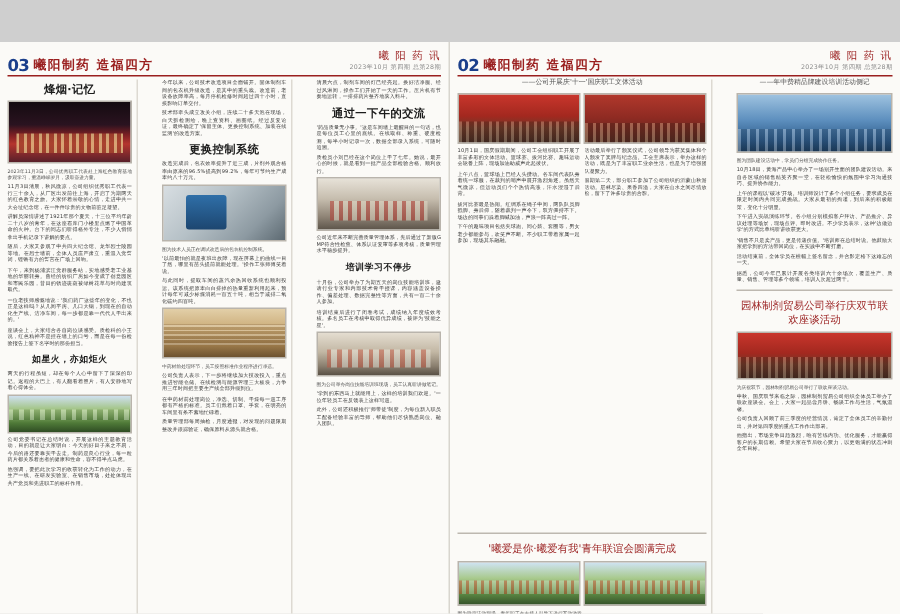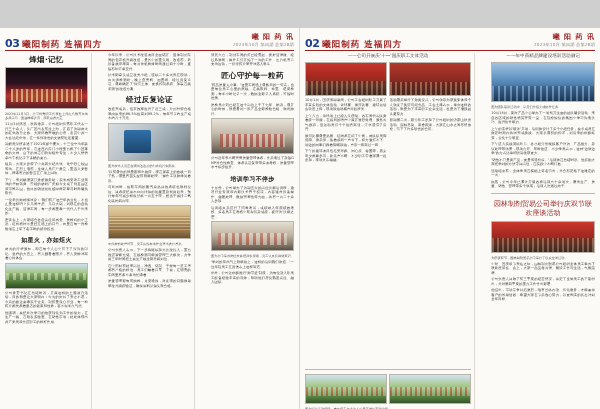--- a/index.html
+++ b/index.html
@@ -34,21 +34,21 @@
     font-size:11px;font-weight:bold;color:#1b3f8b;
     line-height:11px;letter-spacing:-0.5px;
     margin-right:3px;
   }
   .mast-title{
     font-size:8.5px;color:#9a1f1f;font-weight:bold;
     letter-spacing:1px;line-height:10px;
     white-space:nowrap;
   }
   .mast-right{margin-left:auto;text-align:right;line-height:8px;}
-  .mast-paper{font-size:7px;color:#9a1f1f;font-weight:bold;letter-spacing:1px;}
+  .mast-paper{font-size:7px;color:#9a1f1f;font-weight:normal;letter-spacing:1px;}
   .mast-date{font-size:4.2px;color:#8a8a8a;letter-spacing:0.2px;}
   
   .cols{
     display:flex;flex:1;gap:16px;min-height:0;
   }
   .col{
     flex:1;min-width:0;display:flex;flex-direction:column;gap:2px;
   }
   .col.divided{border-right:0.5px solid #ddd9d2;padding-right:3px;}
   
@@ -209,36 +209,36 @@
         <div class="photo ph-green" style="height:26px"></div>
         <div class="body">公司党委书记在总结时说，开展这样的主题教育活动，目的就是让大家明白：今天的好日子来之不易，今后的路还要靠实干去走。制药是良心行业，每一粒药片都关系着患者的健康和性命，容不得半点马虎。</div>
         <div class="body tall">他强调，要把此次学习的收获转化为工作的动力，在生产一线、在研发实验室、在销售市场，处处体现出共产党员和先进职工的标杆作用。</div>
         <div class="body">近期，公司已安排各车间、各部门陆续组织形式多样的学习活动，把红色基因真正融入企业文化血脉之中。</div>
         <div class="byline">文/宣传科 李明   图/办公室</div>
       </div>
 
       <div class="col divided">
         <div class="body">今年以来，公司技术改造项目全面铺开。固体制剂车间的包衣机升级改造，是其中的重头戏。改造前，老设备故障率高，每月停机检修时间超过四十小时，直接影响订单交付。</div>
         <div class="body">技术部牵头成立攻关小组，连续二十多天泡在现场，白天拆检测绘，晚上查资料、画图纸。经过反复论证，最终确定了'保留主体、更换控制系统、加装在线监测'的改造方案。</div>
-        <div class="headline">经过反复论证</div>
+        <div class="headline">更换控制系统</div>
         <div class="body">改造完成后，包衣效率提升了近三成，片剂外观合格率由原来的96.5%提高到99.2%，每年可节约生产成本约八十万元。</div>
         <div class="photo ph-lab" style="height:38px"></div>
         <div class="cap">图为技术人员正在调试改造后的包衣机控制系统。</div>
         <div class="body">'以前最怕的就是夜班出故障，现在屏幕上的曲线一目了然，哪里有苗头提前就能处理。'操作工张师傅笑着说。</div>
         <div class="body">与此同时，提取车间的蒸汽余热回收系统也顺利投运。该系统把原本白白排掉的热量重新利用起来，预计每年可减少标煤消耗一百五十吨，相当于减排二氧化碳约四百吨。</div>
         <div class="photo ph-wood" style="height:34px"></div>
         <div class="cap">中药材前处理环节，员工按照标准作业程序进行净选。</div>
         <div class="body">公司负责人表示，下一步将继续加大技改投入，重点推进智能仓储、在线检测与能源管理三大板块，力争用三年时间把主要生产线全部升级到位。</div>
         <div class="body">在中药材前处理岗位，净选、切制、干燥每一道工序都有严格的标准。员工们戴着口罩、手套，在明亮的车间里有条不紊地忙碌着。</div>
         <div class="body tall">质量管理部每周抽检，月度通报，对发现的问题限期整改并跟踪验证，确保原料从源头就合格。</div>
       </div>
 
       <div class="col">
         <div class="body">清晨六点，制剂车间的灯已经亮起。换好洁净服、经过风淋间，操作工们开始了一天的工作。压片机有节奏地运转，一排排药片整齐地落入料斗。</div>
-        <div class="headline">匠心守护每一粒药</div>
+        <div class="headline">通过一下午的交流</div>
         <div class="body">'药品质量无小事。'这是车间墙上最醒目的一句话，也是每位员工心里的底线。在线取样、称重、硬度检测，每半小时记录一次，数据全部录入系统，可随时追溯。</div>
         <div class="body">质检员小刘已经在这个岗位上干了七年。她说，最开心的时候，就是看到一批产品全部检验合格、顺利放行。</div>
         <div class="photo ph-indoor" style="height:36px"></div>
         <div class="body">公司近年来不断完善质量管理体系，先后通过了新版GMP符合性检查、体系认证复审等多项考核，质量管理水平稳步提升。</div>
         <div class="headline" style="font-size:6px">培训学习不停步</div>
         <div class="body">十月份，公司举办了为期五天的岗位技能培训班，邀请行业专家和内部技术骨干授课，内容涵盖设备操作、偏差处理、数据完整性等方面，共有一百二十余人参加。</div>
         <div class="body">培训结束后进行了闭卷考试，成绩纳入年度绩效考核。多名员工在考核中取得优异成绩，被评为'技能之星'。</div>
         <div class="photo ph-class" style="height:30px"></div>
         <div class="cap">图为公司举办岗位技能培训班现场，员工认真听讲做笔记。</div>
         <div class="body">'学到的东西马上就能用上，这样的培训我们欢迎。'一位年轻员工在反馈表上这样写道。</div>
@@ -276,20 +276,21 @@
             <div class="body">上午八点，篮球场上已经人头攒动。各车间代表队身着统一球服，在裁判的哨声中展开激烈角逐。虽然天气微凉，但运动员们个个热情高涨，汗水浸湿了后背。</div>
             <div class="body">拔河比赛最是热闹。红绸系在绳子中间，两队队员脚抵脚、身后仰，随着裁判一声令下，双方僵持不下。场边的同事们跺着脚喊加油，声浪一阵高过一阵。</div>
             <div class="body">下午的趣味项目包括夹球跑、同心鼓、套圈等，男女老少都能参与，欢笑声不断。不少职工带着家属一起参加，现场其乐融融。</div>
           </div>
           <div style="flex:1;min-width:0;display:flex;flex-direction:column;gap:2px;">
             <div class="body">活动最后举行了颁奖仪式，公司领导为获奖集体和个人颁发了奖牌与纪念品。工会主席表示，举办这样的活动，既是为了丰富职工业余生活，也是为了增强团队凝聚力。</div>
             <div class="body">假期第二天，部分职工参加了公司组织的沂蒙山秋游活动。层林尽染、果香四溢，大家在山水之间尽情放松，留下了许多珍贵的合影。</div>
           </div>
         </div>
         <div class="rule"></div>
+        <div class="section-title">'曦爱是你·曦爱有我'青年联谊会圆满完成</div>
         <div class="photo-band">
           <div class="photo ph-field" style="height:30px"></div>
           <div class="photo ph-field" style="height:30px"></div>
         </div>
         <div class="cap">图为联谊活动现场，青年职工在主持人引导下进行互动游戏。</div>
         <div style="display:flex;gap:3px;">
           <div class="body" style="flex:1">为丰富青年职工的业余生活，帮助解决婚恋问题，公司团委联合周边三家企业，于十月中旬举办了青年联谊活动，共有八十余名青年参加。</div>
           <div class="body" style="flex:1">活动设置了破冰游戏、才艺展示、互动问答等环节，现场气氛轻松活跃。通过一下午的交流，多对青年男女互留了联系方式。</div>
         </div>
         <div class="body">团委负责人表示，今后将继续搭建此类平台，让青年职工在工作之余也能收获友谊与温暖。</div>

